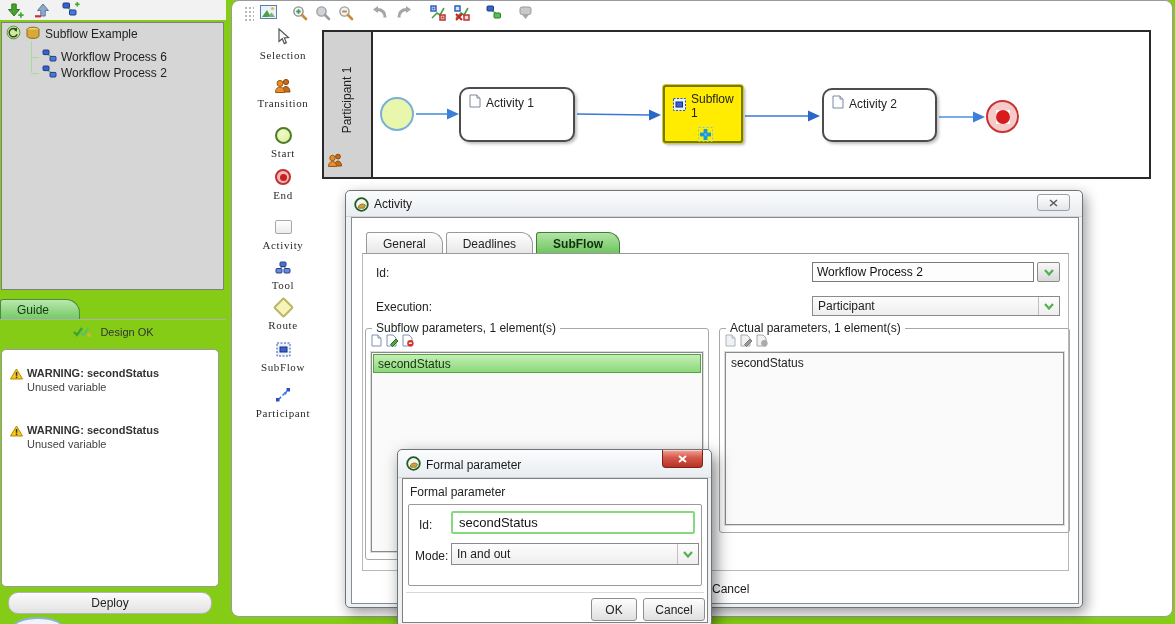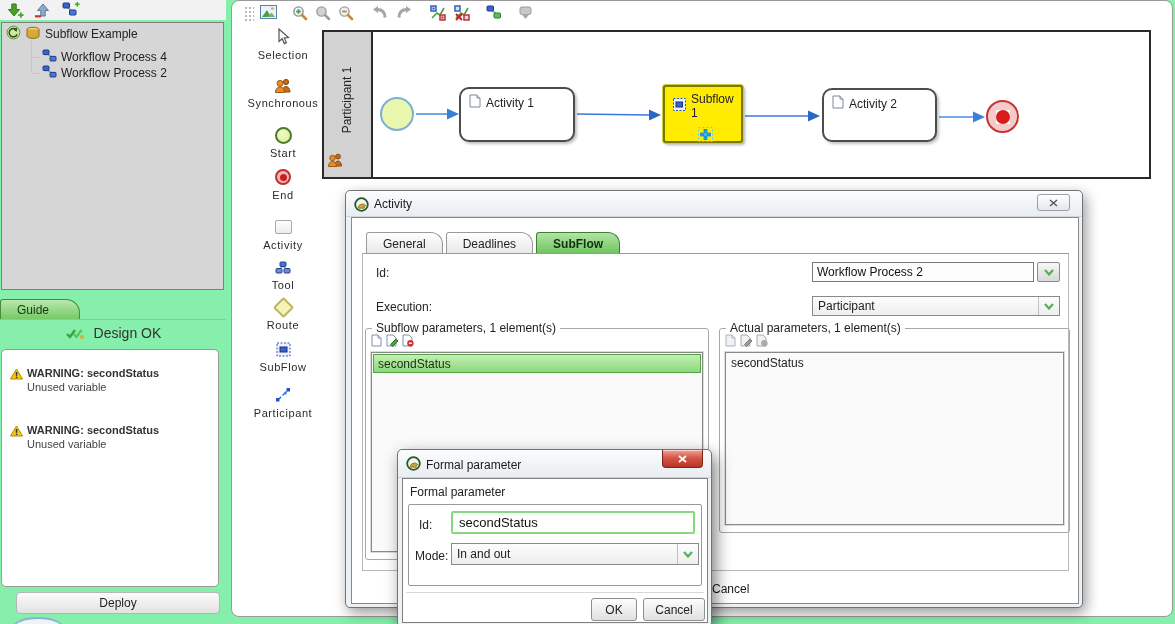--- a/index.html
+++ b/index.html
@@ -1,65 +1,65 @@
 <!DOCTYPE html>
 <html><head>
 <meta charset="utf-8">
 <style>
   * { margin:0; padding:0; box-sizing:border-box; }
   html,body { background:#f0f0f0; }
   .screen {
     position:relative; width:1175px; height:624px; overflow:hidden;
-    font-family:"Liberation Sans", sans-serif; color:#222; background:#86efac;
+    font-family:"Liberation Sans", sans-serif; color:#222; background:#84cc16;
   }
   
   .ltb { position:absolute; left:0; top:0; width:226px; height:20px; background:#f2f2f2; }
   .ltb .tbi { position:absolute; top:2px; width:20px; height:17px; cursor:pointer; }
   .tree {
     position:absolute; left:1px; top:22px; width:223px; height:268px;
     background:#d6d6d6; border:1px solid #7f7f7f;
   }
   .tree-row { position:absolute; height:16px; display:flex; align-items:center; gap:4px; font-size:12px; white-space:nowrap; }
   .tree-line-v { position:absolute; left:29px; top:18px; width:1px; height:31px; background:#a9dc94; }
   .tree-line-h { position:absolute; left:29px; width:8px; height:1px; background:#a9dc94; }
   .guide-tab {
     position:absolute; left:0; top:299px; width:80px; height:21px;
     background:linear-gradient(#b9e8ae,#72c861); border:1px solid #4a8a3a; border-bottom:none;
     border-radius:3px 14px 0 0; font-size:12px; color:#143a14;
     display:flex; align-items:center; padding-left:16px;
   }
   .guide-line { position:absolute; left:0; top:319px; width:226px; height:1px; background:#b0b0b0; }
-  .design-ok { position:absolute; left:0; top:325px; width:226px; text-align:center; font-size:14px; color:#333; }
+  .design-ok { position:absolute; left:0; top:325px; width:226px; text-align:center; font-size:11px; color:#333; }
   .design-ok svg { vertical-align:-2px; margin-right:4px; }
   .warnings {
     position:absolute; left:1px; top:349px; width:218px; height:238px;
     background:#fff; border:1px solid #9a9a9a; border-radius:5px;
   }
   .warn-item { position:absolute; left:8px; width:200px; }
   .warn-title { font-size:11px; font-weight:bold; color:#333; margin-left:17px; }
   .warn-detail { font-size:11px; color:#444; margin-left:17px; margin-top:2px; }
   .warn-item svg { position:absolute; left:0; top:1px; }
   .deploy {
-    position:absolute; left:16px; top:592px; width:204px; height:22px;
-    background:linear-gradient(#fbfbfb,#e2e2e2); border:1px solid #b5b5b5; border-radius:4px;
+    position:absolute; left:8px; top:592px; width:204px; height:22px;
+    background:linear-gradient(#fbfbfb,#e2e2e2); border:1px solid #b5b5b5; border-radius:10px;
     font-size:12px; color:#222; display:flex; align-items:center; justify-content:center; cursor:pointer;
   }
   .peek-circle { position:absolute; left:12px; top:617px; width:52px; height:22px;
     border:2px solid #8fb2d0; border-radius:50%; background:#eef4fa; }
   
   .main {
     position:absolute; left:231px; top:0; width:942px; height:617px;
     background:#fff; border:1px solid #9a9a9a; border-radius:8px;
   }
   .mtb { position:absolute; left:0; top:0; width:100%; height:26px; }
   .mtb .handle { position:absolute; left:12px; top:5px; width:10px; height:16px;
     background-image:radial-gradient(#b8b8b8 1px, transparent 1.2px); background-size:4px 4px; }
   .mtb .tbi { position:absolute; top:4px; width:18px; height:18px; cursor:pointer; }
   
-  .pal-item { position:absolute; left:8px; width:86px; text-align:center; cursor:pointer; }
+  .pal-item { position:absolute; left:8px; width:86px; text-align:center; cursor:pointer;font-family:Liberation Serif, serif; }
   .pal-icon { height:20px; display:flex; align-items:center; justify-content:center; }
   .pal-label { font-size:11px; letter-spacing:0.6px; color:#2a2a2a; margin-top:2px; }
   .shape-start { width:17px; height:17px; border-radius:50%; border:2px solid #4a7a2a;
     background:radial-gradient(circle at 40% 35%, #f2facc, #d8ee90); }
   .shape-end { width:16px; height:16px; border-radius:50%; border:2px solid #c03030; background:#f2b8b8;
     display:flex; align-items:center; justify-content:center; }
   .shape-end i { width:7px; height:7px; border-radius:50%; background:#c82020; }
   .shape-activity { width:17px; height:14px; border:1px solid #a8a8a8; border-radius:2px;
     background:linear-gradient(#ffffff,#ececec); }
   .shape-route { width:15px; height:15px; transform:rotate(45deg); border:2px solid #b8b868;
@@ -191,21 +191,21 @@
             <path d="M2 3.6 L2 10 A6 2.4 0 0 0 14 10 L14 3.6" fill="#d8a838" stroke="#8a6a20"></path>
           </svg></span>
       <span>Subflow Example</span>
     </div>
     <div class="tree-row" style="left:40px; top:26px">
       <span><svg width="15" height="13">
             <line x1="4" y1="4" x2="11" y2="9" stroke="#55b055" stroke-width="1.4"></line>
             <rect x="1" y="1" width="6" height="4.6" rx="1" fill="#3a62c8" stroke="#1c3a8a"></rect>
             <rect x="8" y="7.4" width="6" height="4.6" rx="1" fill="#4a78d8" stroke="#1c3a8a"></rect>
           </svg></span>
-      <span>Workflow Process 4</span>
+      <span>Workflow Process 6</span>
     </div>
     <div class="tree-row" style="left:40px; top:42px">
       <span><svg width="15" height="13">
             <line x1="4" y1="4" x2="11" y2="9" stroke="#55b055" stroke-width="1.4"></line>
             <rect x="1" y="1" width="6" height="4.6" rx="1" fill="#3a62c8" stroke="#1c3a8a"></rect>
             <rect x="8" y="7.4" width="6" height="4.6" rx="1" fill="#4a78d8" stroke="#1c3a8a"></rect>
           </svg></span>
       <span>Workflow Process 2</span>
     </div>
   </div>
@@ -317,21 +317,21 @@
     </div>
     <div class="pal-item" style="top:74px">
       <div class="pal-icon">
           <svg width="19" height="15">
             <circle cx="12" cy="4" r="2.6" fill="#c86a18" stroke="#8a4a10"></circle>
             <path d="M8 14 C8 10.5 10 8.5 12 8.5 C14 8.5 16 10.5 16 14 Z" fill="#c86a18" stroke="#8a4a10"></path>
             <circle cx="6" cy="5.4" r="3" fill="#ea8c2a" stroke="#9a5a10"></circle>
             <path d="M1.5 14.5 C1.5 10.5 3.8 9 6 9 C8.2 9 10.5 10.5 10.5 14.5 Z" fill="#ea8c2a" stroke="#9a5a10"></path>
           </svg>
         </div>
-      <div class="pal-label">Synchronous</div>
+      <div class="pal-label">Transition</div>
     </div>
     <div class="pal-item" style="top:124px">
       <div class="pal-icon">
           <span class="shape-start"></span>
         </div>
       <div class="pal-label">Start</div>
     </div>
     <div class="pal-item" style="top:166px">
       <div class="pal-icon">
           <span class="shape-end">

